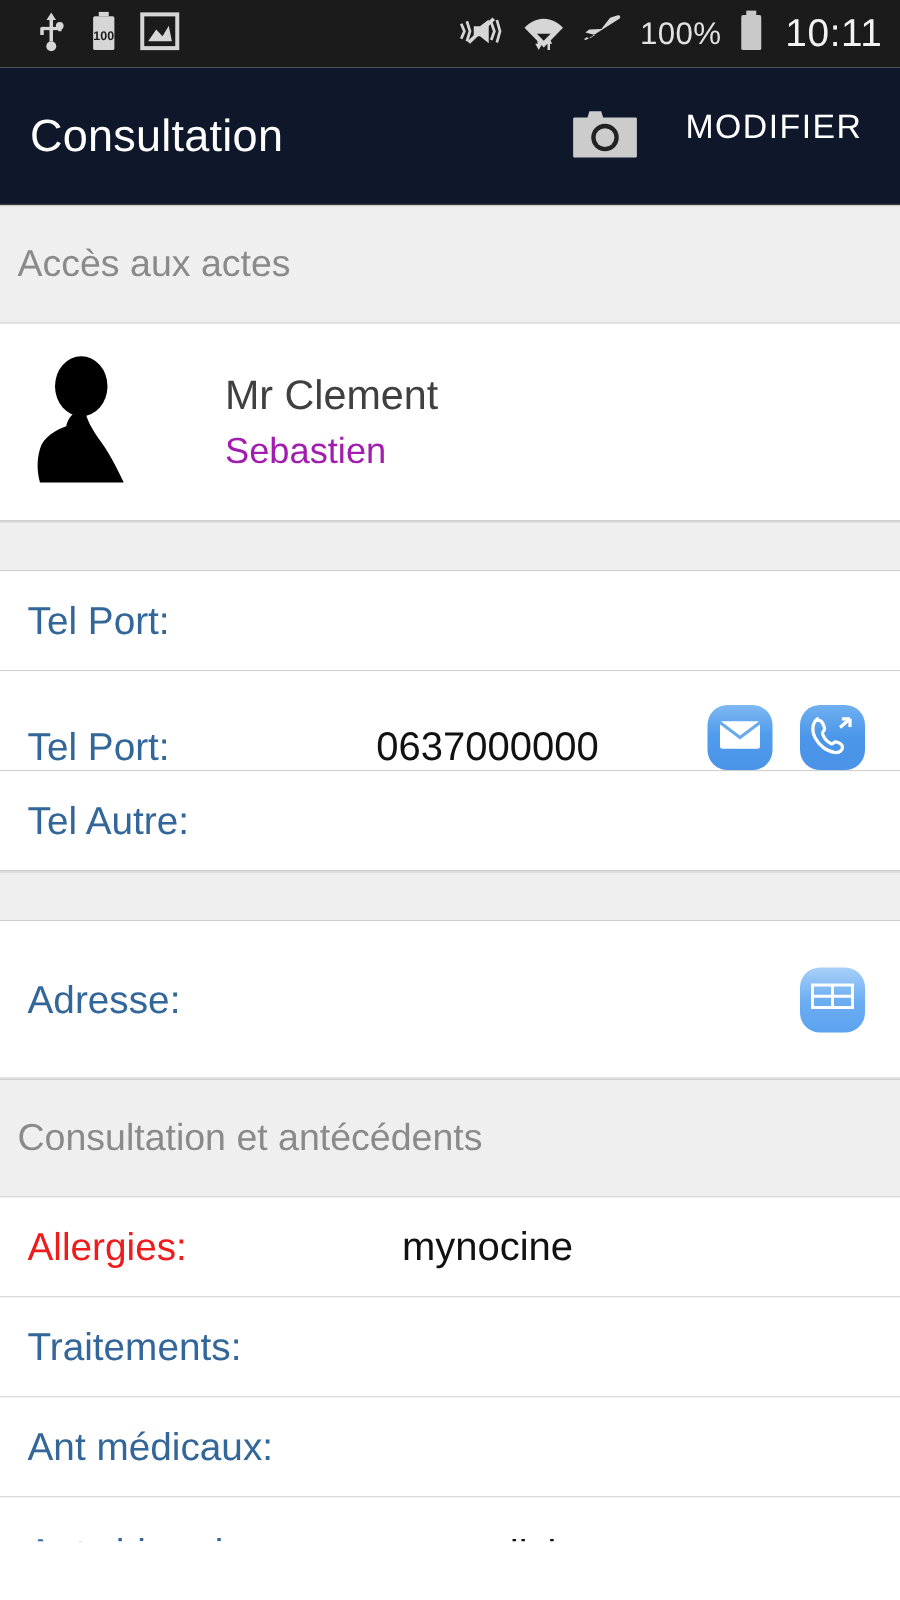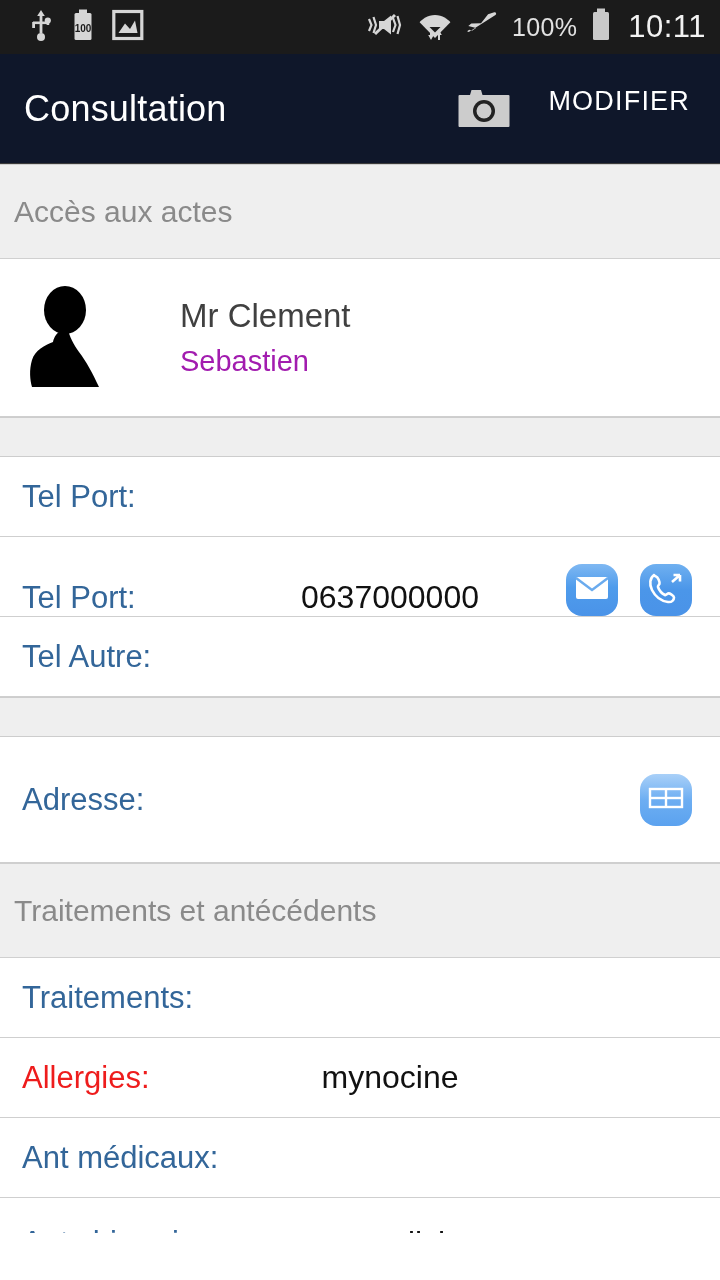--- a/index.html
+++ b/index.html
@@ -254,31 +254,31 @@
             <rect x="2" y="5" width="32" height="18" fill="none" stroke="#ffffff" stroke-width="2.4"></rect>
             <line x1="2" y1="14" x2="34" y2="14" stroke="#ffffff" stroke-width="2.4"></line>
             <line x1="18" y1="5" x2="18" y2="23" stroke="#ffffff" stroke-width="2.4"></line>
           </svg>
         </span>
       </div>
     </div>
   </div>
 
   <div class="section-header">
-    <span class="section-header-text">Traitements et antécédents</span>
-  </div>
-
-  <div class="field-row" style="min-height:80px;">
-    <span class="field-label">Traitements:</span>
-    <span class="field-value"></span>
+    <span class="section-header-text">Consultation et antécédents</span>
   </div>
 
   <div class="field-row" style="min-height:80px;">
     <span class="field-label alert">Allergies:</span>
     <span class="field-value">mynocine</span>
+  </div>
+
+  <div class="field-row" style="min-height:80px;">
+    <span class="field-label">Traitements:</span>
+    <span class="field-value"></span>
   </div>
 
   <div class="field-row" style="min-height:80px;">
     <span class="field-label">Ant médicaux:</span>
     <span class="field-value"></span>
   </div>
 
   <div class="clipped-row">
     <div class="clipped-inner">
       <span class="field-label">Ant chirurgicaux:</span>

